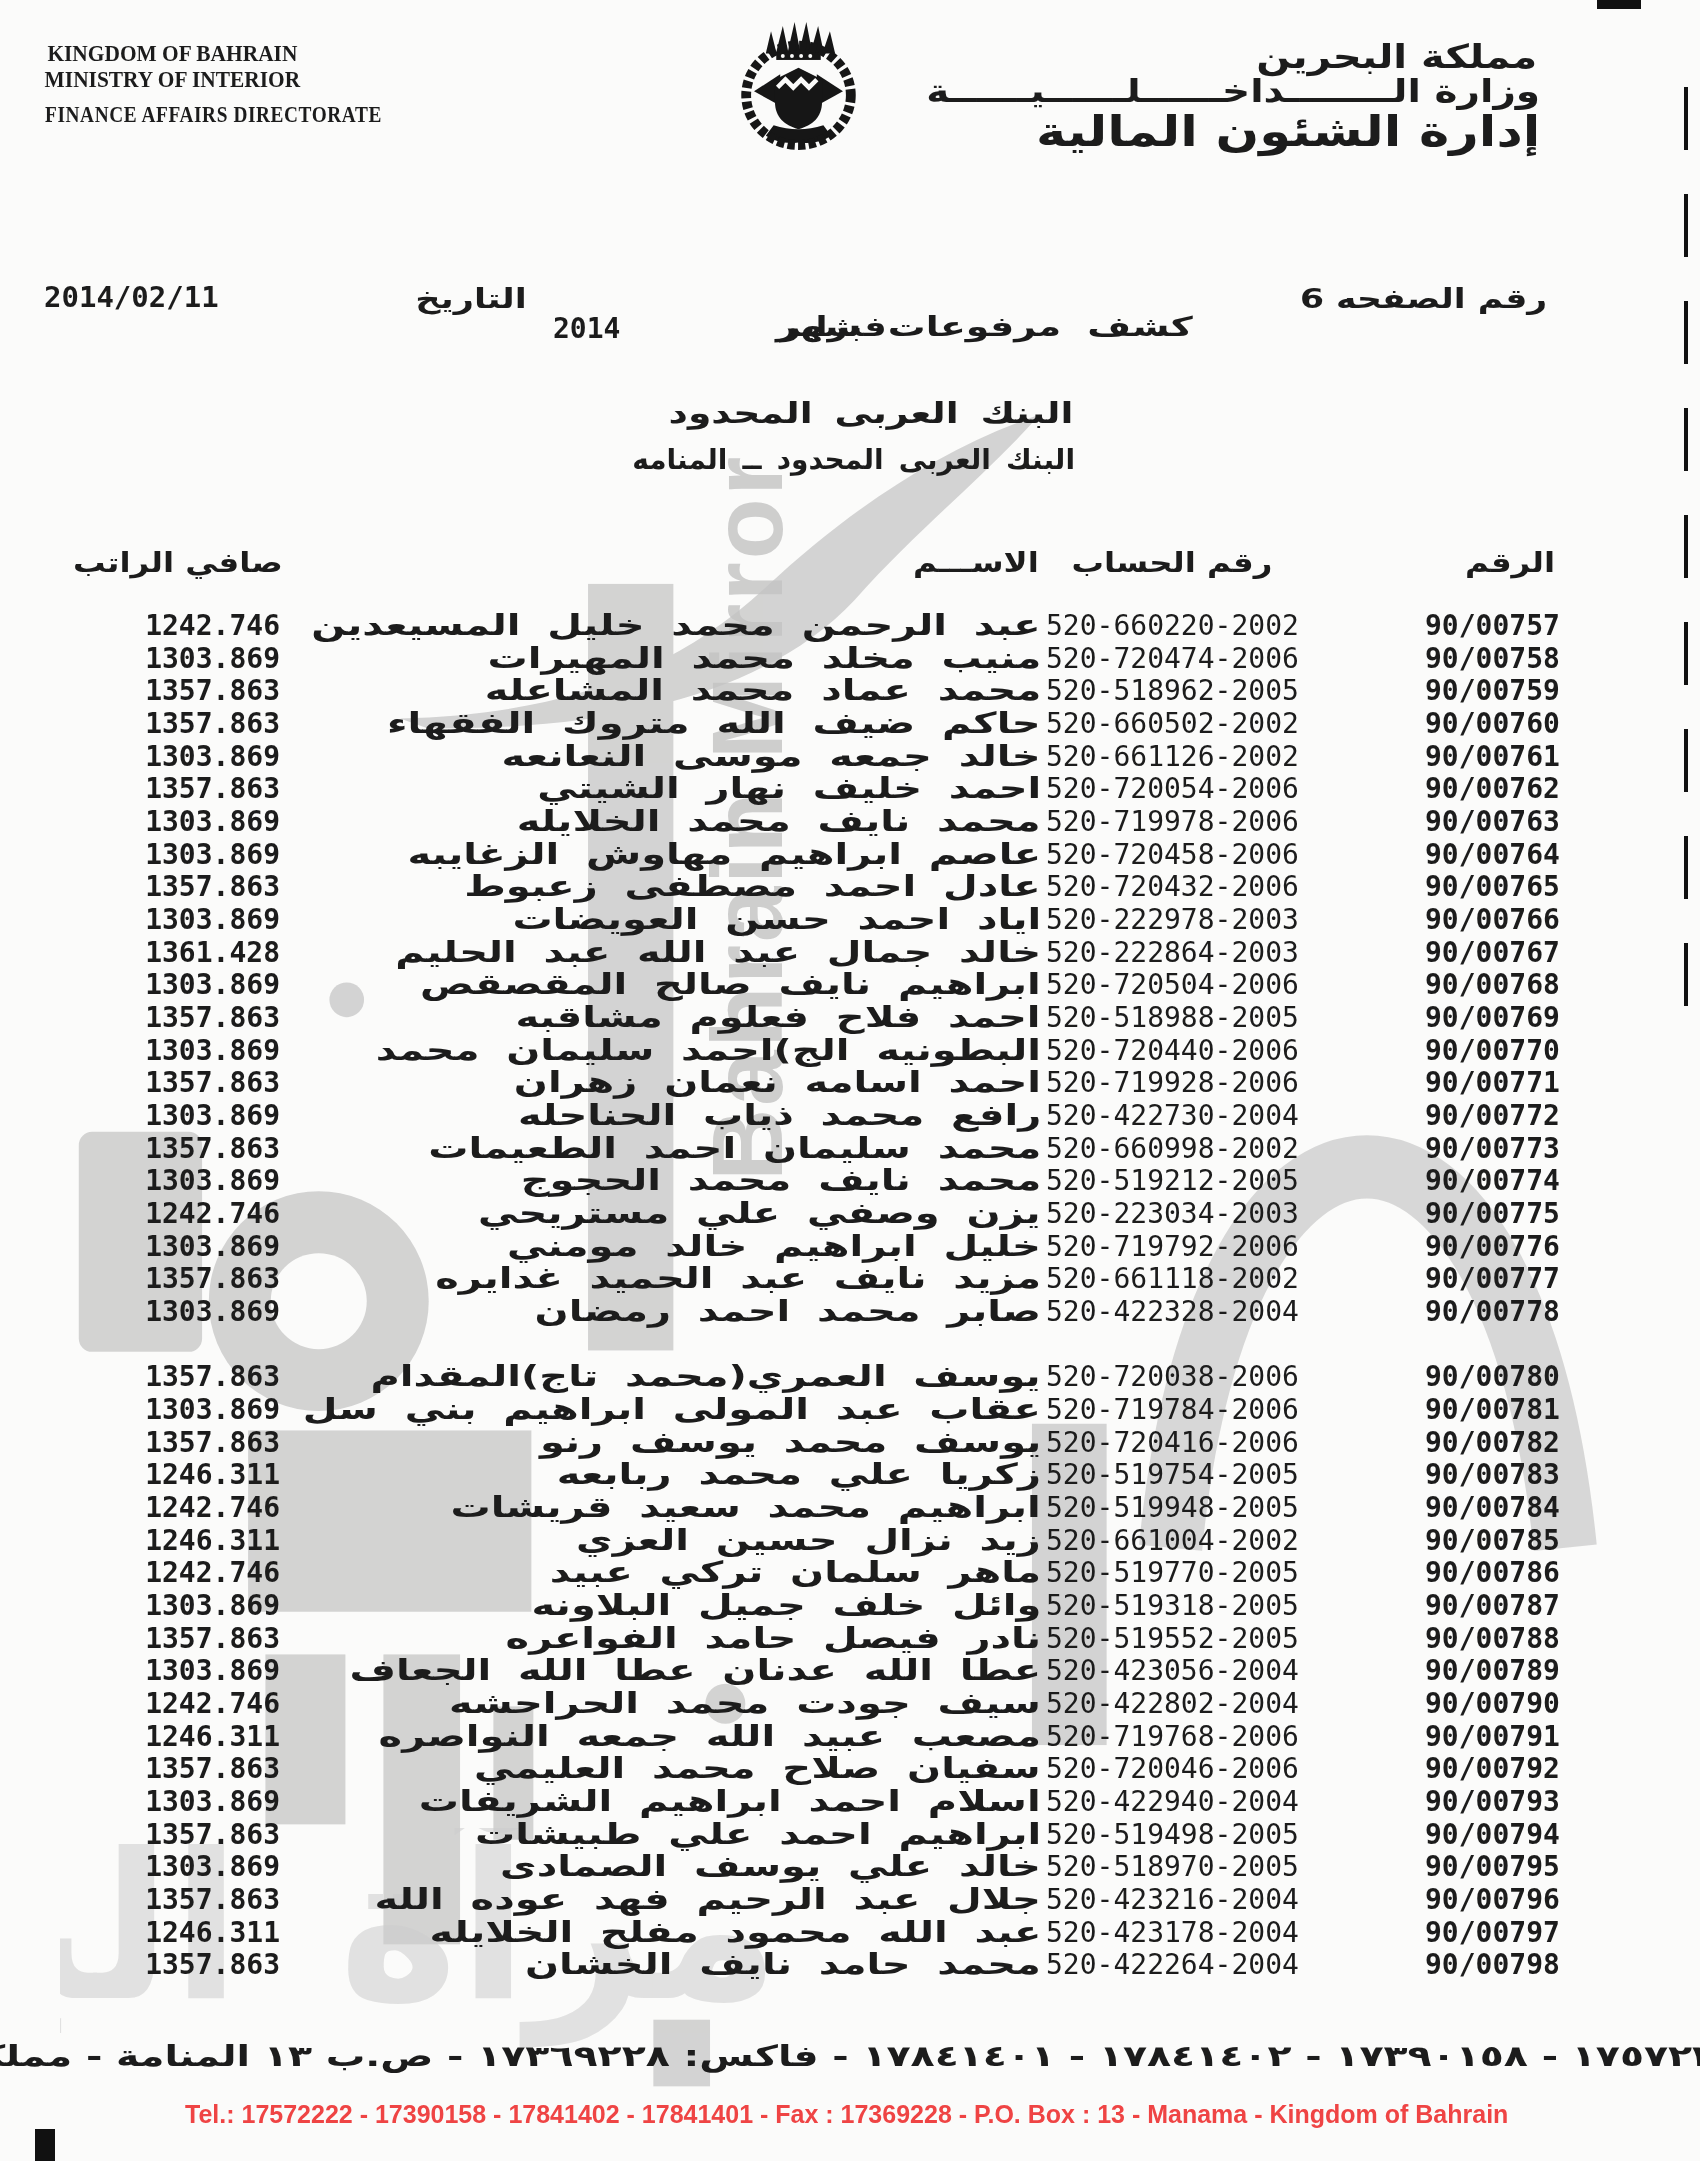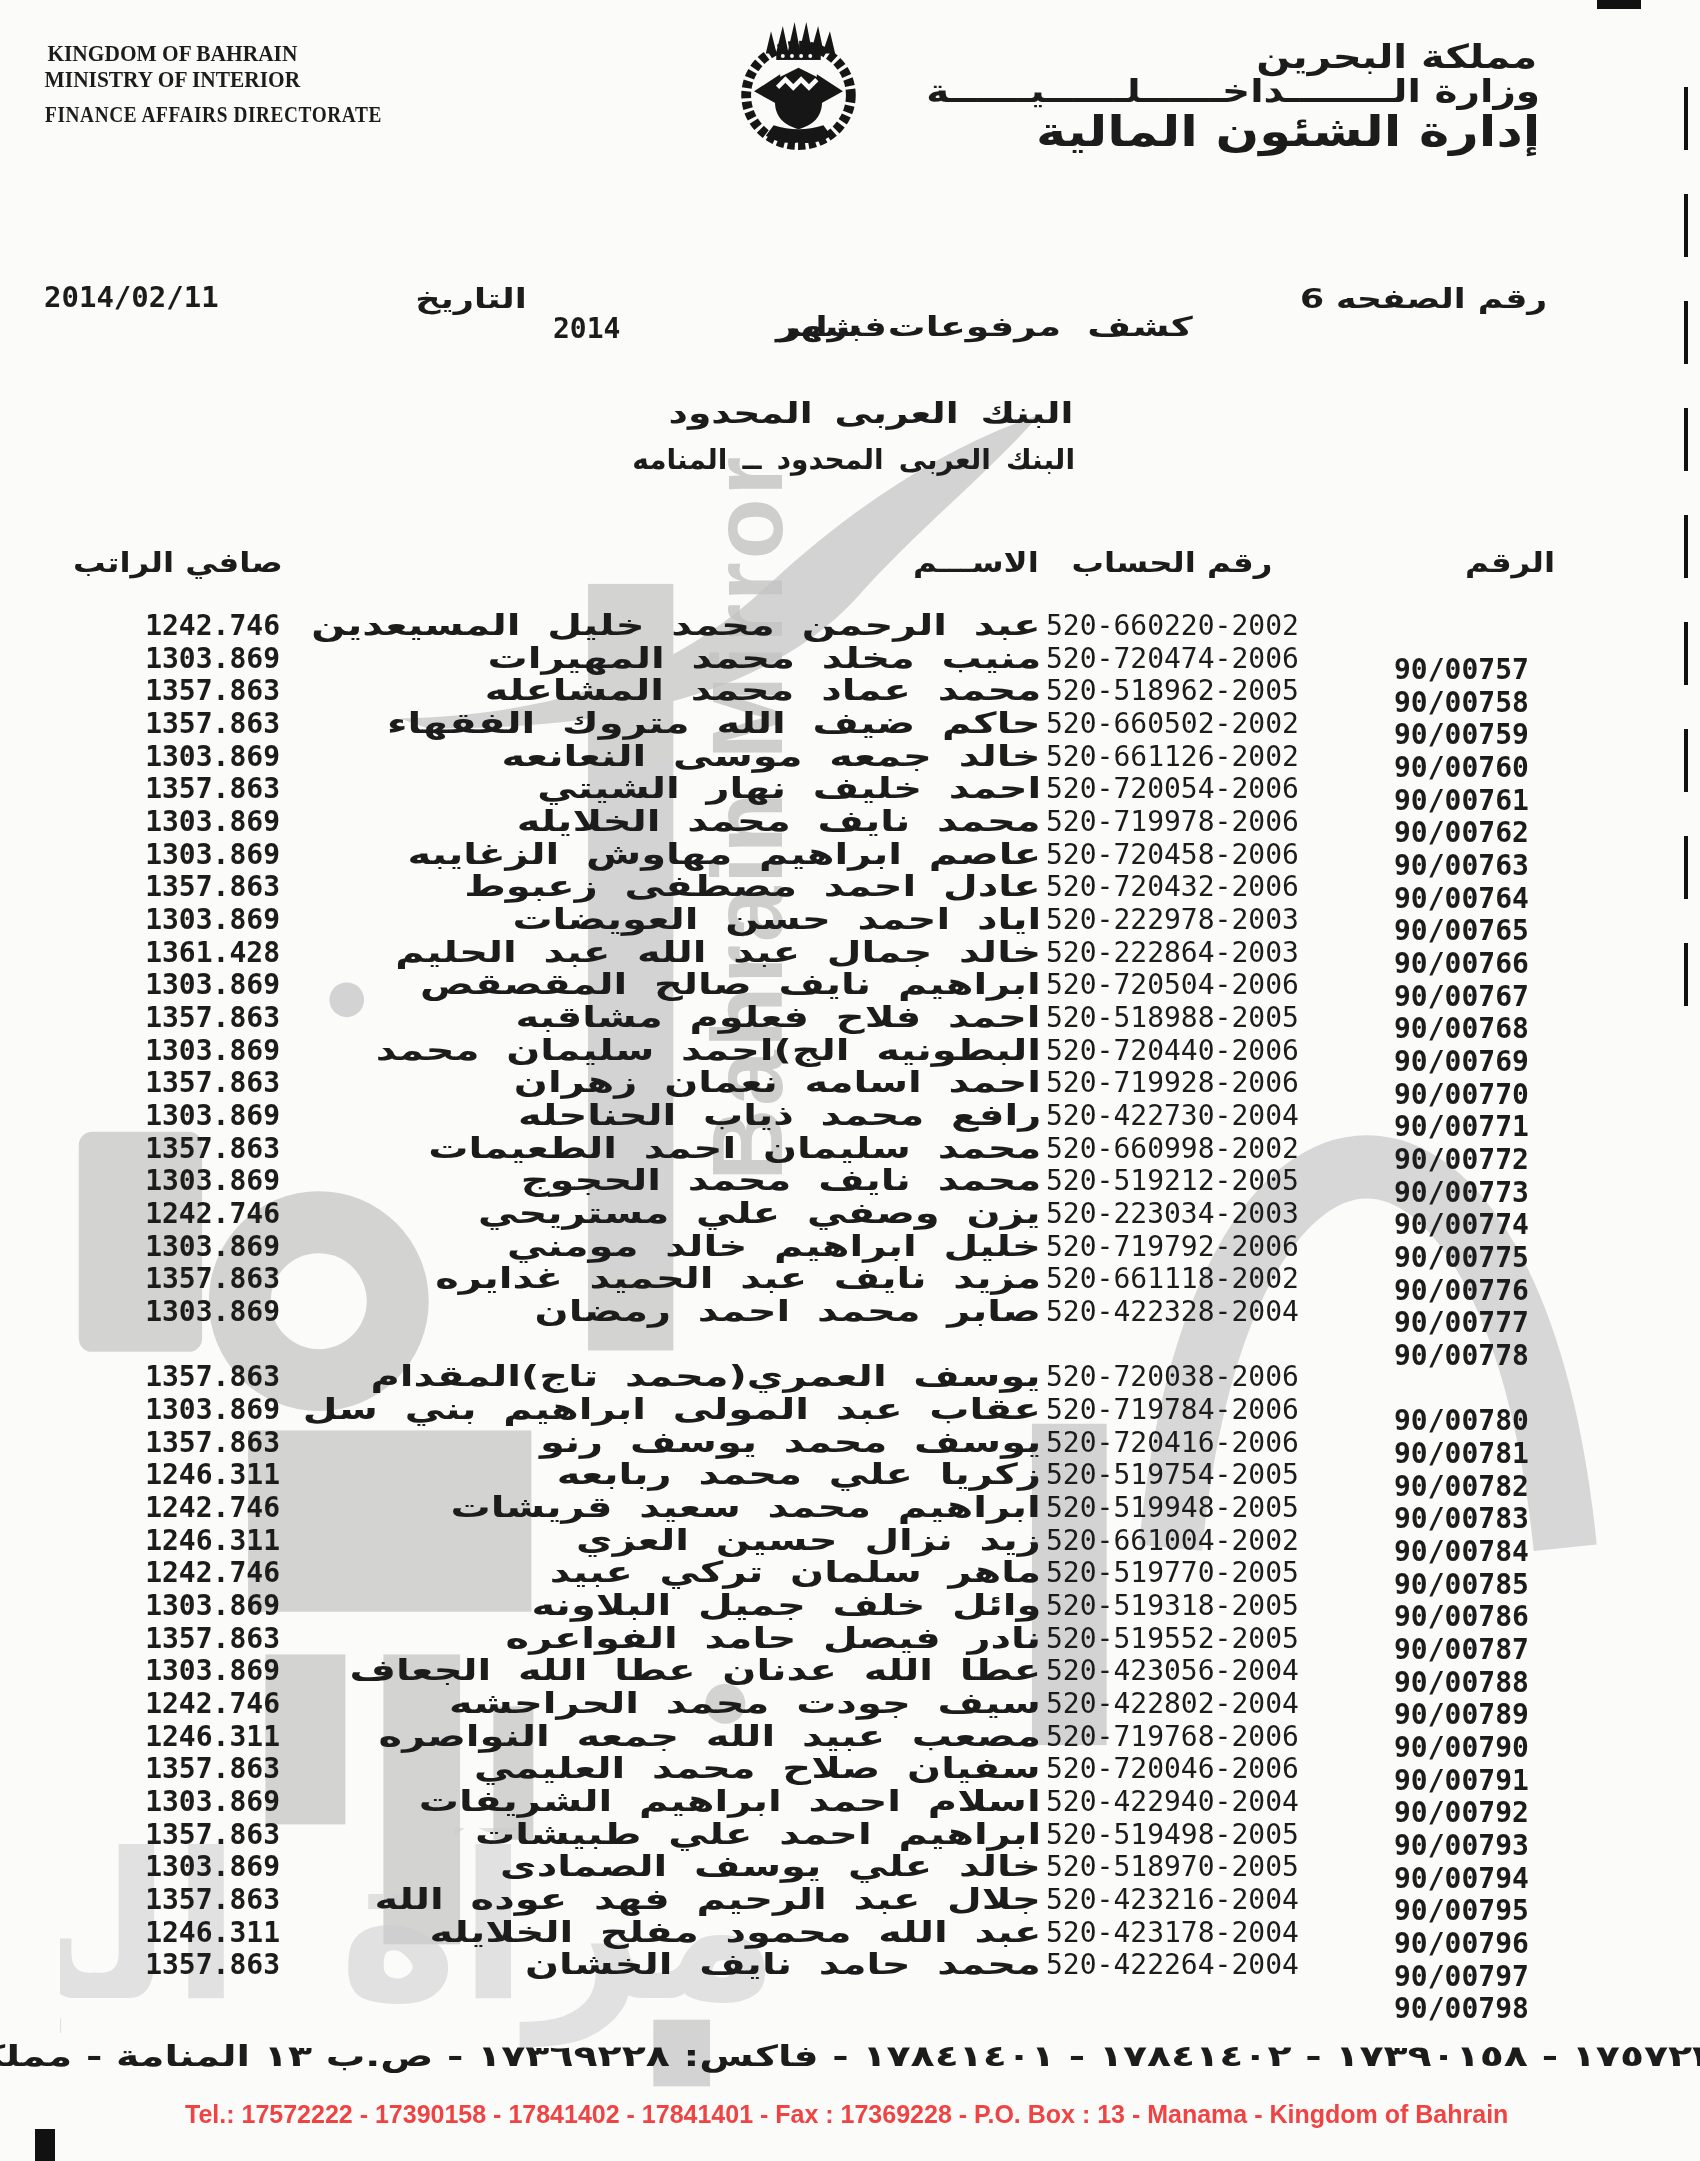--- a/index.html
+++ b/index.html
@@ -26,21 +26,21 @@
   .bank1{right:627px;top:396px;font-size:29px;font-weight:700;direction:rtl;word-spacing:6.7px;transform:scaleX(1.3);transform-origin:100% 50%;}
   .bank2{right:625px;top:443px;font-size:28px;font-weight:700;direction:rtl;word-spacing:5.3px;}
   
   .th{top:547px;font-size:27px;font-weight:700;direction:rtl;transform:scaleX(1.2);transform-origin:100% 50%;}
   .th-salary{right:1417px;}
   .th-name{right:661px;}
   .th-account{right:428px;}
   .th-serial{right:145px;}
   #rows{position:absolute;left:0;top:609px;width:1700px;height:1373px;}
   .row{position:absolute;left:0;width:100%;height:33px;line-height:33px;}
-  .c-serial{position:absolute;left:1394px;font-family:"DejaVu Sans Mono",monospace;font-weight:700;font-size:28px;margin-top:44px;}
+  .c-serial{position:absolute;left:1425px;font-family:"DejaVu Sans Mono",monospace;font-weight:700;font-size:28px;}
   .c-account{position:absolute;left:1046px;font-family:"DejaVu Sans Mono",monospace;font-weight:400;font-size:28px;}
   .c-name{position:absolute;right:659px;direction:rtl;font-weight:700;font-size:29px;word-spacing:9.3px;
           transform:scaleX(1.38);transform-origin:100% 50%;white-space:nowrap;}
   .c-salary{position:absolute;left:105px;width:175px;text-align:right;font-family:"DejaVu Sans Mono",monospace;font-weight:700;font-size:28px;}
   
   .footer-ar{left:153px;top:2039px;width:1493px;text-align:center;direction:rtl;}
   .footer-ar span{display:inline-block;transform:scaleX(1.36);transform-origin:50% 50%;font-size:29px;font-weight:700;}
   .footer-en{left:185px;top:2100px;font-family:"Liberation Sans",sans-serif;font-weight:700;font-size:25px;color:#ef4444;}
   
   .wm{position:absolute;left:0;top:0;z-index:1;}

